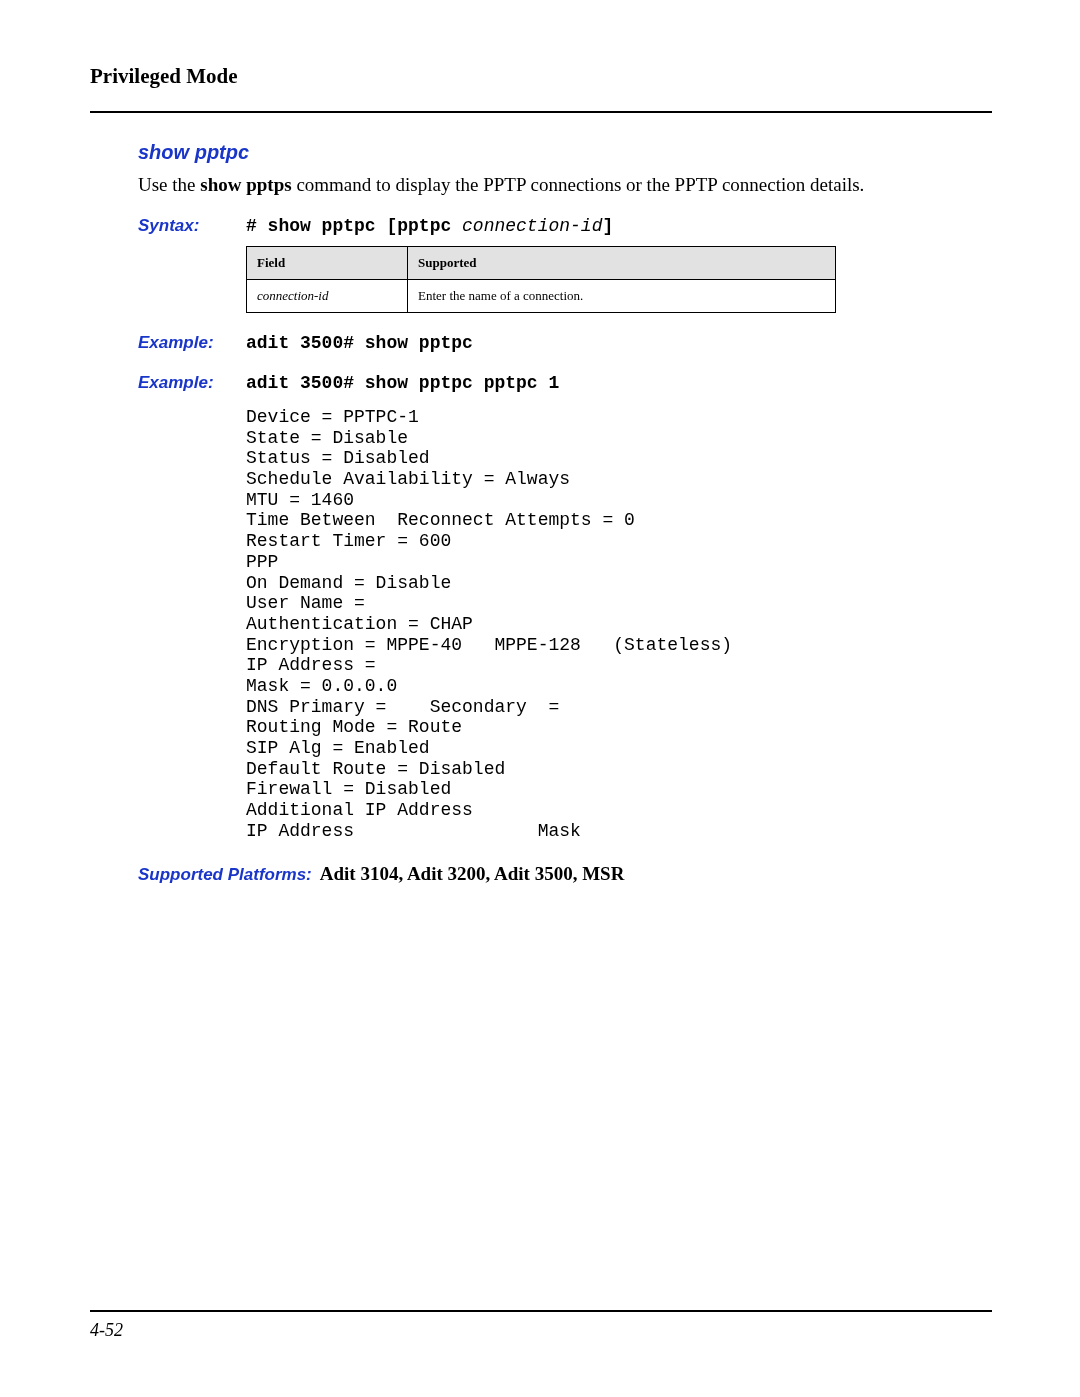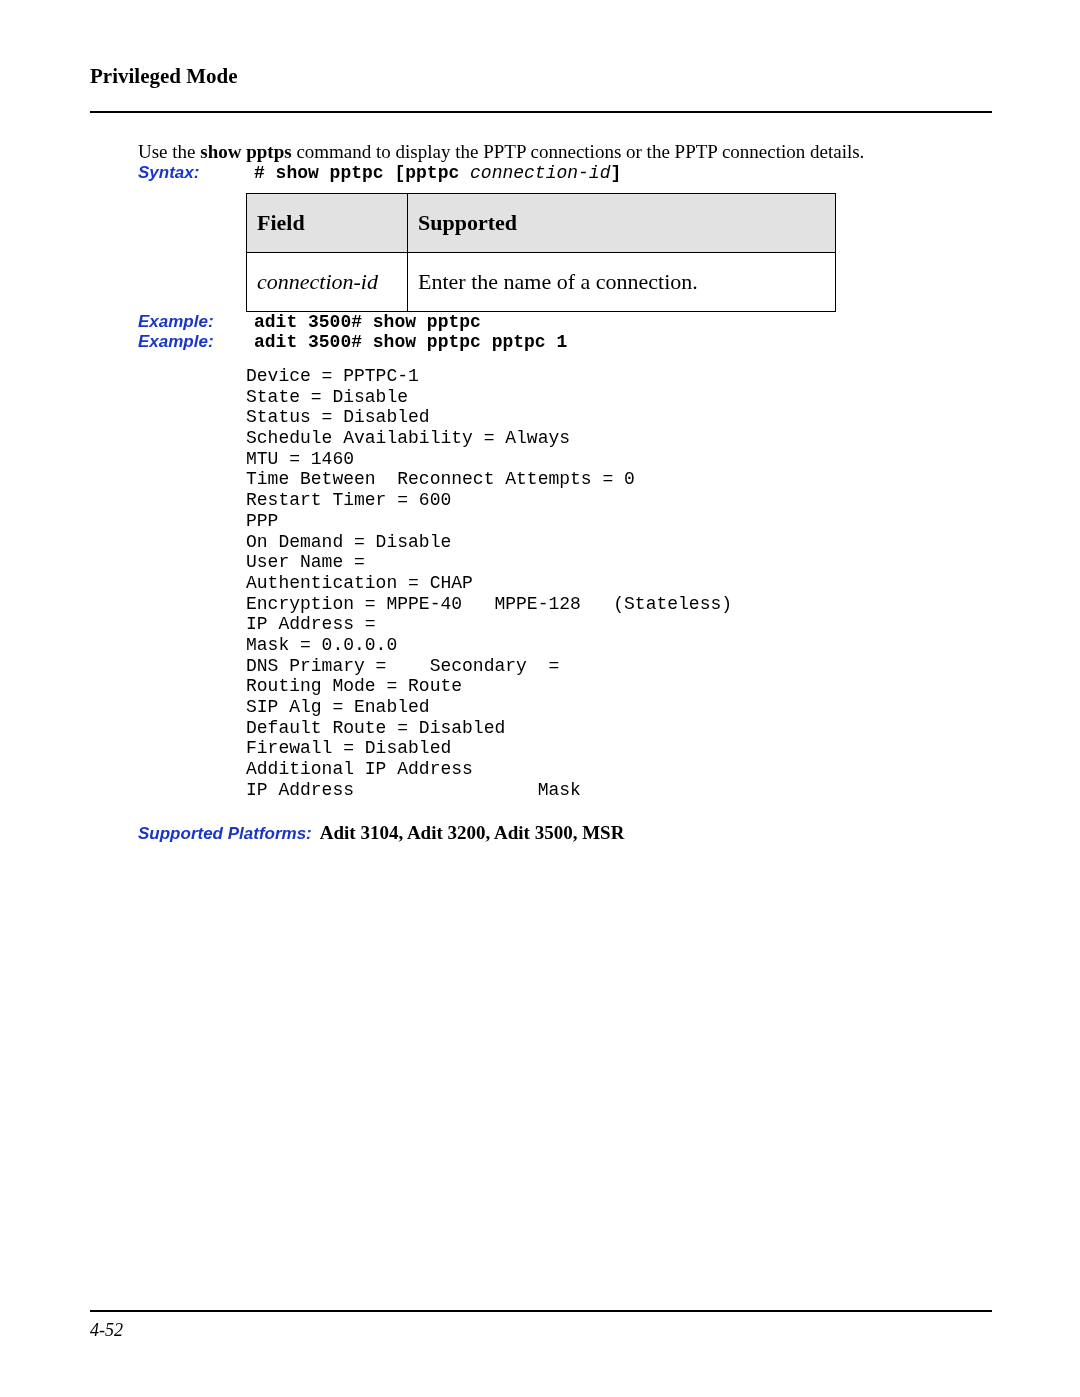--- a/index.html
+++ b/index.html
@@ -38,22 +38,22 @@
     font-size: 20px;
     color: #1a36c9;
     margin: 0 0 10px 0;
   }
   .intro {
     font-size: 19px;
   }
   .intro b { font-weight: bold; }
   .labeled-row {
     display: flex;
+    margin-top: 20px;
     align-items: flex-start;
-    gap: 8px;
   }
   .row-label {
     font-family: Arial, Helvetica, sans-serif;
     font-weight: bold;
     font-style: italic;
     font-size: 17px;
     color: #1a36c9;
     width: 108px;
     flex-shrink: 0;
     text-align: left;
@@ -72,22 +72,22 @@
     margin-left: 108px;
     margin-top: 10px;
   }
   table.def {
     border-collapse: collapse;
     width: 590px;
   }
   table.def th, table.def td {
     border: 1px solid #000;
     text-align: left;
-    padding: 16px 10px;
-    font-size: 22px;
+    padding: 8px 10px;
+    font-size: 13px;
   }
   table.def th {
     background: #e2e2e2;
     font-weight: bold;
   }
   table.def td.field {
     font-style: italic;
     width: 140px;
   }
   .output-block {
@@ -136,20 +136,21 @@
 </head>
 <body>
 
 <div class="page">
 
   <div class="header-title">Privileged Mode</div>
   <hr class="hr-top">
 
   <div class="content">
 
+    <div class="section-heading">show pptpc</div>
 
     <div class="intro">
       <span>Use the </span><b>show pptps</b><span> command to display the PPTP connections or the PPTP connection details.</span>
     </div>
 
     <div class="labeled-row">
       <div class="row-label">Syntax:</div>
       <div class="row-body"><span># show pptpc [pptpc </span><span class="conn-id">connection-id</span><span>]</span></div>
     </div>
 

